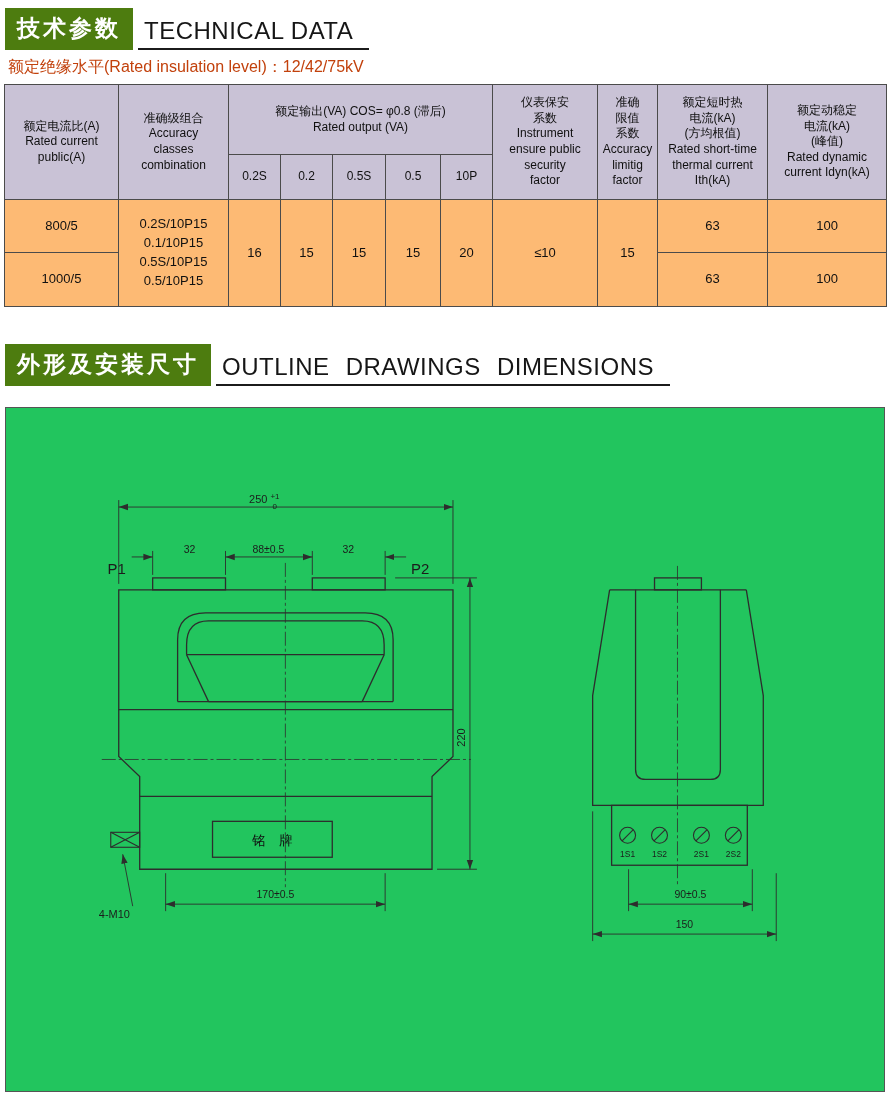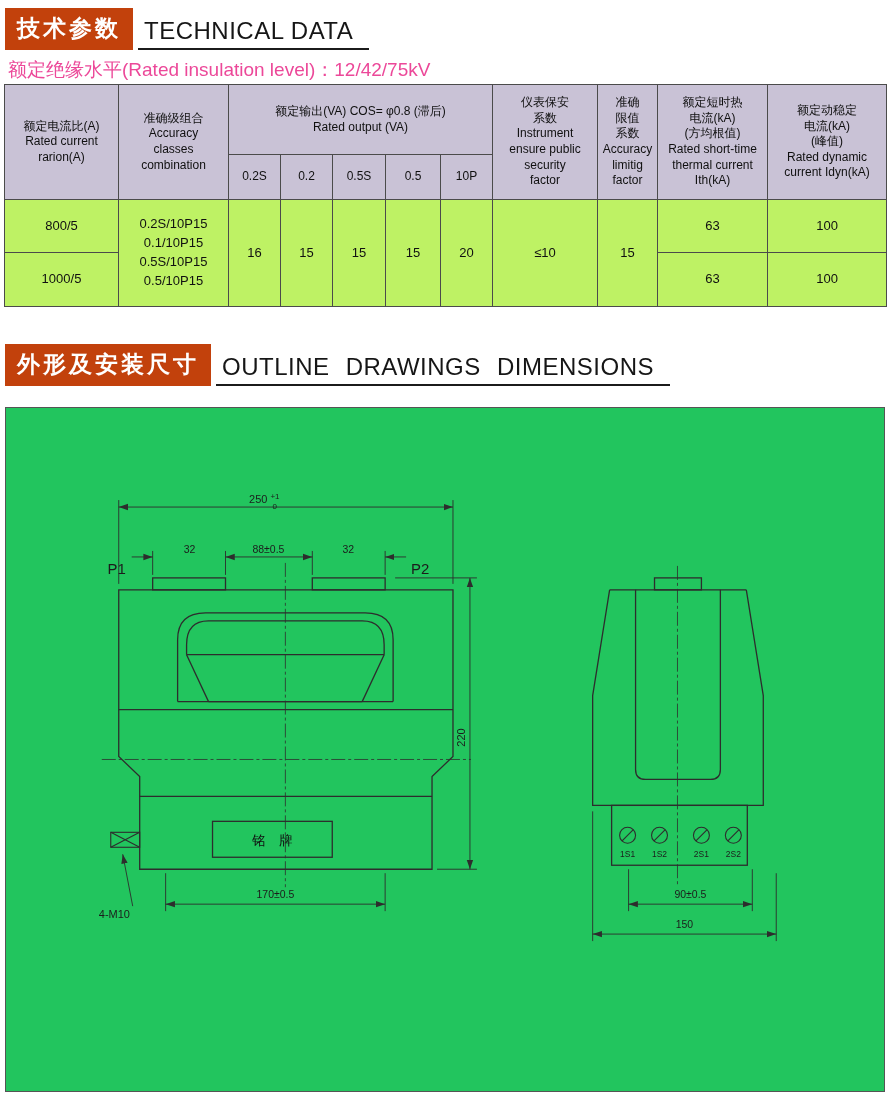--- a/index.html
+++ b/index.html
@@ -1,35 +1,35 @@
 <!DOCTYPE html>
 <html><head>
 <meta charset="utf-8">
 <style>
   * { margin:0; padding:0; box-sizing:border-box; }
   html,body { background:#ffffff; }
   body { font-family:"Liberation Sans","DejaVu Sans",sans-serif; }
   .page { position:relative; width:890px; height:1100px; background:#ffffff; overflow:hidden; }
 
   .sec-header { position:absolute; left:5px; display:flex; align-items:flex-end; }
-  .sec-cn { background:#c2410c; color:#ffffff; font-size:23px; font-weight:bold;
+  .sec-cn { background:#4d7c0f; color:#ffffff; font-size:23px; font-weight:bold;
             padding:5px 12px 6px; letter-spacing:3px; }
   .sec-en { font-size:24px; color:#161616; padding:0 16px 3px 6px; margin-left:5px;
             border-bottom:2px solid #1b1b1b; letter-spacing:0.5px; white-space:nowrap; }
   .sec-en.wide { word-spacing:9px; }
 
-  .insulation { position:absolute; top:57px; left:8px; font-size:19px; color:#ec4899; }
+  .insulation { position:absolute; top:57px; left:8px; font-size:16px; color:#c2410c; }
 
   table.tech-table { position:absolute; top:84px; left:4px; width:882px;
                      border-collapse:collapse; table-layout:fixed; }
   .tech-table th, .tech-table td { border:1px solid #4b4b4b; text-align:center;
       vertical-align:middle; white-space:pre-line; padding:2px; overflow:hidden; }
   .tech-table th { background:#c9c2d6; font-weight:normal; font-size:12px;
       line-height:1.3; color:#101010; }
-  .tech-table td { background:#bef264; font-size:13px; line-height:1.45; color:#101010; }
+  .tech-table td { background:#fdba74; font-size:13px; line-height:1.45; color:#101010; }
 
   .drawing-box { position:absolute; top:407px; left:5px; width:880px; height:685px;
                  background:#22c55e; border:1px solid #555555; }
   .drawing-box svg { display:block; }
 </style>
 </head>
 <body>
 
 <div class="page">
 
@@ -51,21 +51,21 @@
         <col style="width:52px">
       <col style="width:105px">
         <col style="width:60px">
         <col style="width:110px">
         <col style="width:119px">
     </colgroup>
     <tbody>
       <tr style="height:70px;">
         <th rowspan="2">额定电流比(A)
 Rated current
-rarion(A)</th>
+public(A)</th>
         <th rowspan="2">准确级组合
 Accuracy
 classes
 combination</th>
         <th colspan="5">额定输出(VA) COS= φ0.8 (滞后)
 Rated output (VA)</th>
         <th rowspan="2">仪表保安
 系数
 Instrument
 ensure public

